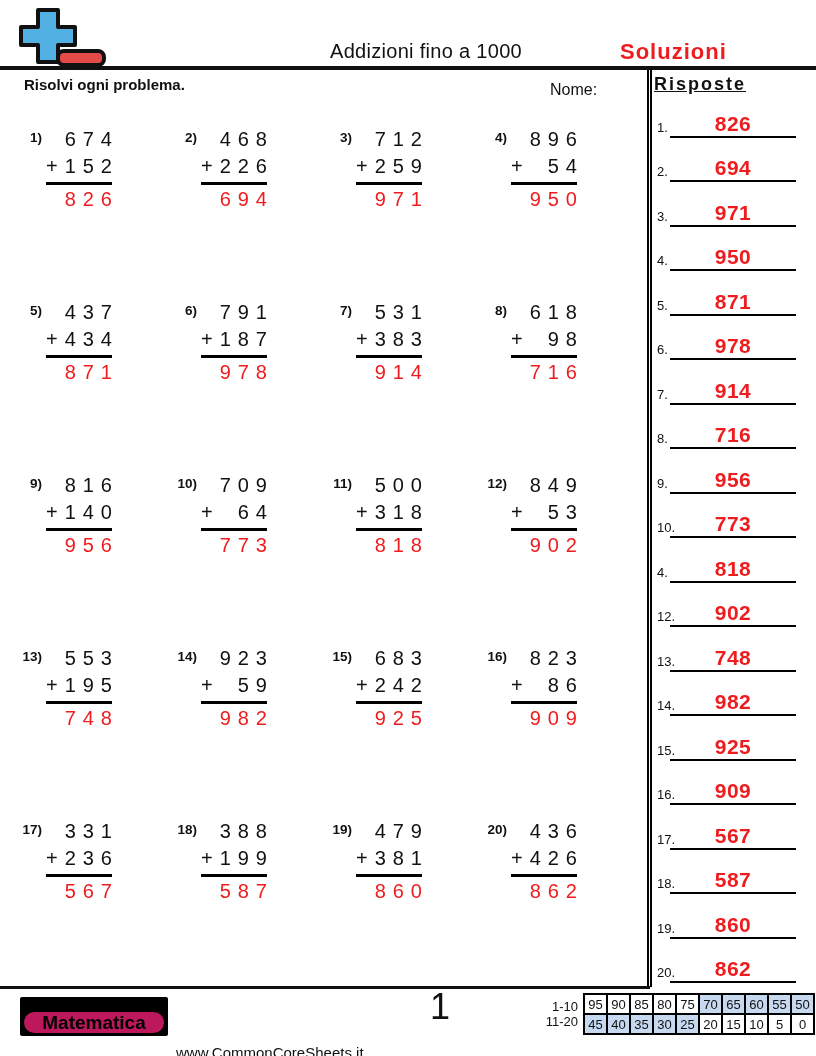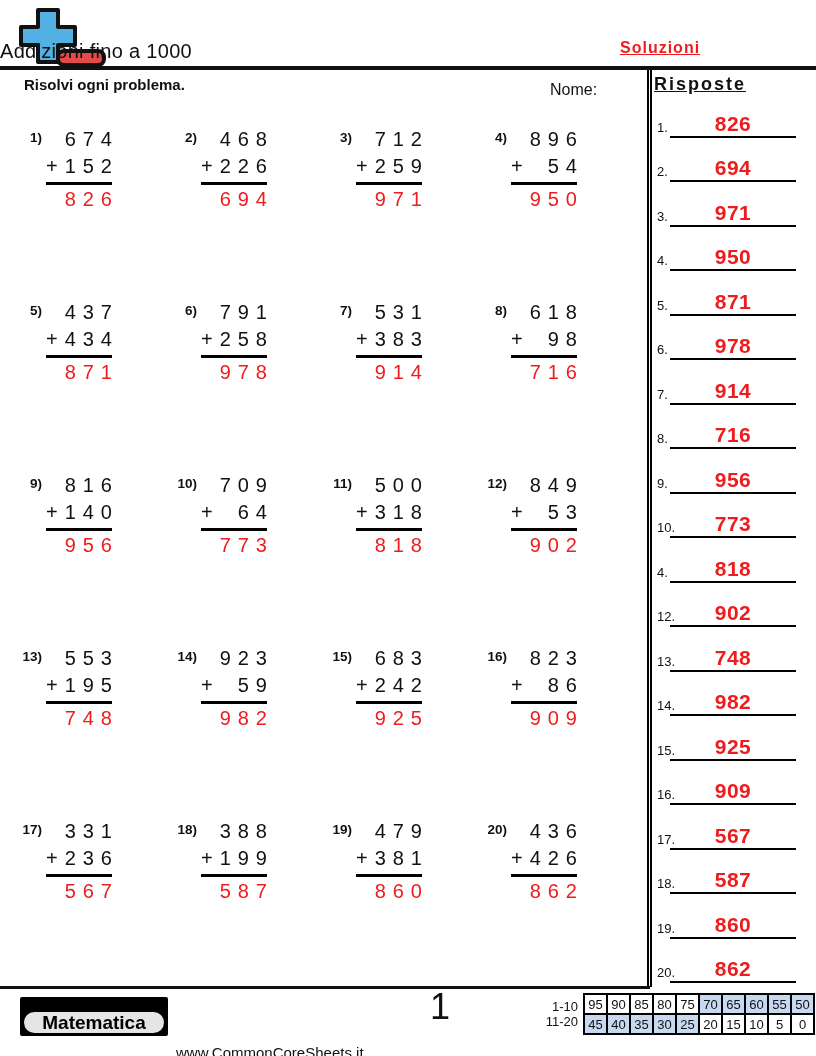--- a/index.html
+++ b/index.html
@@ -1,25 +1,25 @@
 <!DOCTYPE html>
 <html style="--red: #ee1c1e; --tblue: #c6d9f0;"><head>
 <meta charset="utf-8">
 <style>
   html,body{margin:0;padding:0;background:#fff;}
   .page{position:relative;width:816px;height:1056px;background:#fff;overflow:hidden;
         font-family:"Liberation Sans","DejaVu Sans",sans-serif;color:#111;}
 
   
   .logo{position:absolute;left:16px;top:7px;}
-  .title{position:absolute;left:0;top:40px;width:522px;text-align:left;
+  .title{position:absolute;left:0;top:40px;width:522px;text-align:right;
          font-size:20px;letter-spacing:.3px;}
   .name-label{position:absolute;left:550px;top:45px;font-size:16px;margin-top:36px;}
-  .name-value{position:absolute;left:620px;top:39px;font-size:16px;font-weight:bold;
-              letter-spacing:1px;text-decoration:underline;}
+  .name-value{position:absolute;left:620px;top:39px;font-size:22px;font-weight:bold;
+              letter-spacing:1px;}
   .top-rule{position:absolute;left:0;top:66px;width:816px;height:4px;background:#111;}
   .instruction{position:absolute;left:24px;top:76px;font-size:15px;font-weight:bold;}
 
   
   .problems{position:absolute;left:20px;top:128px;display:grid;
             grid-template-columns:repeat(4,155px);grid-auto-rows:173px;}
   .problem{display:flex;align-items:flex-start;}
   .p-num{width:22px;margin-right:2px;text-align:right;font-size:13.5px;font-weight:bold;
          padding-top:2px;}
   .p-body{width:66px;margin-left:2px;}
@@ -44,21 +44,21 @@
   .ans-line{position:absolute;left:16px;right:10px;bottom:0;height:0;
             border-top:2px solid #000;}
   .ans-val{position:absolute;left:16px;right:10px;bottom:2px;text-align:center;
            font-size:21px;font-weight:bold;color:var(--red);letter-spacing:.5px;}
   .ans-num{position:absolute;left:3px;bottom:3px;font-size:13px;}
 
   
   .footer-rule{position:absolute;left:0;top:986px;width:650px;height:3px;background:#111;}
   .badge{position:absolute;left:20px;top:997px;width:148px;height:39px;background:#000;
          border-radius:2px;}
-  .badge-pill{position:absolute;left:4px;top:3px;right:4px;bottom:3px;background:#e5e5e5;
+  .badge-pill{position:absolute;left:4px;top:3px;right:4px;bottom:3px;background:#be185d;
               border-radius:17px;display:flex;align-items:center;justify-content:center;
               font-size:19px;font-weight:bold;color:#000;margin-top:12px;}
   .website{position:absolute;left:176px;top:1012px;font-size:15px;margin-top:32px;}
   .page-num{position:absolute;left:400px;top:986px;width:80px;text-align:center;
             font-size:36px;}
   .grading{position:absolute;left:530px;top:993px;display:flex;}
   .glabels{width:48px;display:flex;flex-direction:column;justify-content:center;
            text-align:right;padding-right:5px;font-size:13px;}
   .gcells{display:grid;grid-template-columns:repeat(10,21px);grid-auto-rows:18px;
           gap:2px;background:#000;border:2px solid #000;}
@@ -141,21 +141,21 @@
         <div class="p-answer num-txt">871</div>
       </div>
     </div>
 
     <div class="problem">
       <div class="p-num">6)</div>
       <div class="p-body">
         <div class="p-top num-txt">791</div>
         <div class="p-bottom">
           <span class="p-op">+</span>
-          <span class="p-addend num-txt">258</span>
+          <span class="p-addend num-txt">187</span>
         </div>
         <div class="p-answer num-txt">978</div>
       </div>
     </div>
 
     <div class="problem">
       <div class="p-num">7)</div>
       <div class="p-body">
         <div class="p-top num-txt">531</div>
         <div class="p-bottom">

